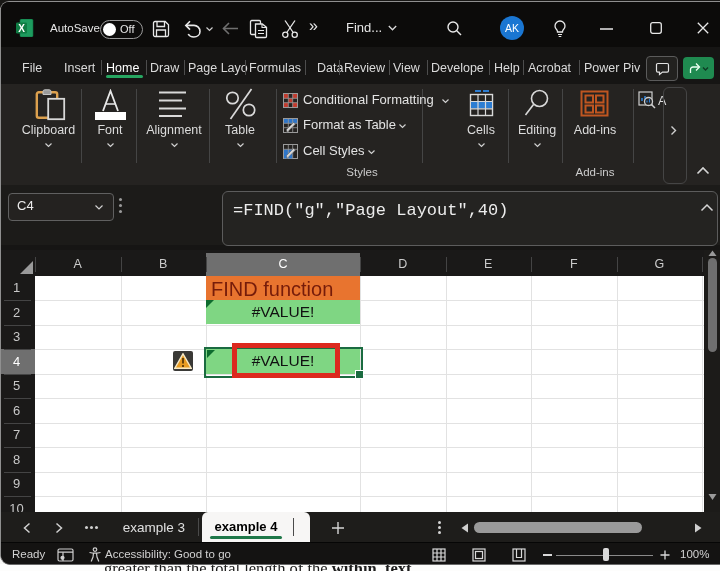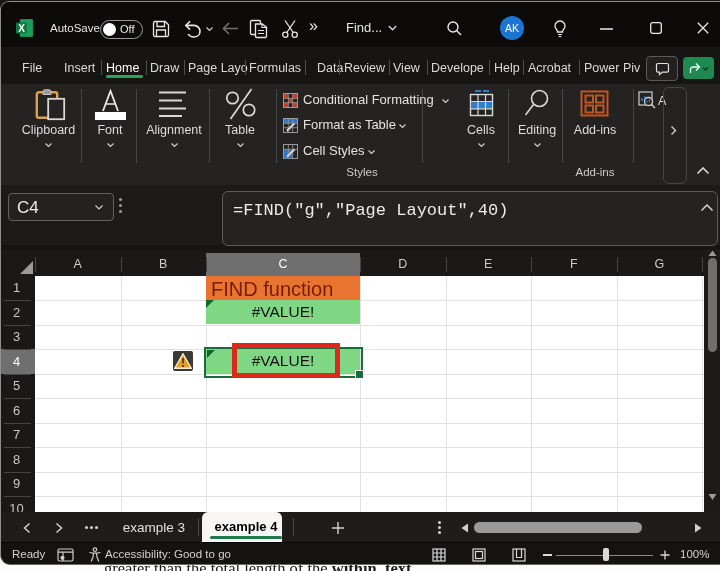--- a/index.html
+++ b/index.html
@@ -344,21 +344,21 @@
           <svg width="14" height="9" viewBox="0 0 14 9" fill="none" stroke="#d5d5d5" stroke-width="1.6">
             <path d="M1.5 7.5 L7 2 L12.5 7.5"></path>
           </svg>
         </div>
   </div>
 
   <div class="ab" style="left:0;top:184px;width:720px;height:65px;background:#1c1b19;"></div>
   <div class="ab" id="fbar" style="left:0;top:184px;width:720px;height:65px;">
 
     <div class="ab" style="left:8px;top:8px;width:104px;height:26px;background:#242220;border:1px solid #606060;border-radius:4px;">
-      <div class="ab" style="left:8px;top:4px;font-size:17px;color:#ececec;">C4</div>
+      <div class="ab" style="left:8px;top:4px;font-size:13px;color:#ececec;">C4</div>
       <div class="ab" style="left:85px;top:10px;">
             <svg width="10" height="7" viewBox="0 0 10 7" fill="none" stroke="#cfcfcf" stroke-width="1.2">
               <path d="M1.5 1.5 L5 5 L8.5 1.5"></path>
             </svg>
           </div>
     </div>
 
     <div class="ab" style="left:119px;top:13px;width:3px;height:3px;border-radius:50%;background:#9a9a9a;"></div>
     <div class="ab" style="left:119px;top:19px;width:3px;height:3px;border-radius:50%;background:#9a9a9a;"></div>
     <div class="ab" style="left:119px;top:25px;width:3px;height:3px;border-radius:50%;background:#9a9a9a;"></div>
@@ -501,21 +501,21 @@
           <svg width="10" height="12" viewBox="0 0 10 12" fill="none" stroke="#cfcfcf" stroke-width="1.5">
             <path d="M2.5 1.5 L7.5 6 L2.5 10.5"></path>
           </svg>
         </div>
     <div class="ab" style="left:85px;top:14px;width:3px;height:3px;border-radius:50%;background:#cfcfcf;"></div>
     <div class="ab" style="left:90px;top:14px;width:3px;height:3px;border-radius:50%;background:#cfcfcf;"></div>
     <div class="ab" style="left:95px;top:14px;width:3px;height:3px;border-radius:50%;background:#cfcfcf;"></div>
     <div class="ab ctr" style="left:114px;top:0;width:80px;height:30px;color:#e0e0e0;font-size:13.5px;">example 3</div>
     <div class="ab" style="left:198px;top:6px;width:1px;height:18px;background:#4a4a4a;"></div>
 
-    <div class="ab" style="left:202px;top:0;width:80px;height:30px;background:#f7f6f5;border-radius:6px 6px 0 0;">
+    <div class="ab" style="left:202px;top:0;width:108px;height:30px;background:#f7f6f5;border-radius:6px 6px 0 0;">
       <div class="ab ctr" style="left:0;top:0;width:88px;height:28px;color:#000;font-size:13px;font-weight:bold;">example 4</div>
       <div class="ab" style="left:8px;top:24px;width:72px;height:3px;background:#1f7849;border-radius:2px;"></div>
     </div>
     <div class="ab" style="left:293px;top:6px;width:1px;height:18px;background:#4a4a4a;"></div>
     <div class="ab" style="left:331px;top:9px;">
           <svg width="14" height="14" viewBox="0 0 14 14" stroke="#d5d5d5" stroke-width="1.4">
             <path d="M7 1 V13 M1 7 H13"></path>
           </svg>
         </div>
     <div class="ab" style="left:438px;top:9px;width:3px;height:3px;border-radius:50%;background:#d5d5d5;"></div>

